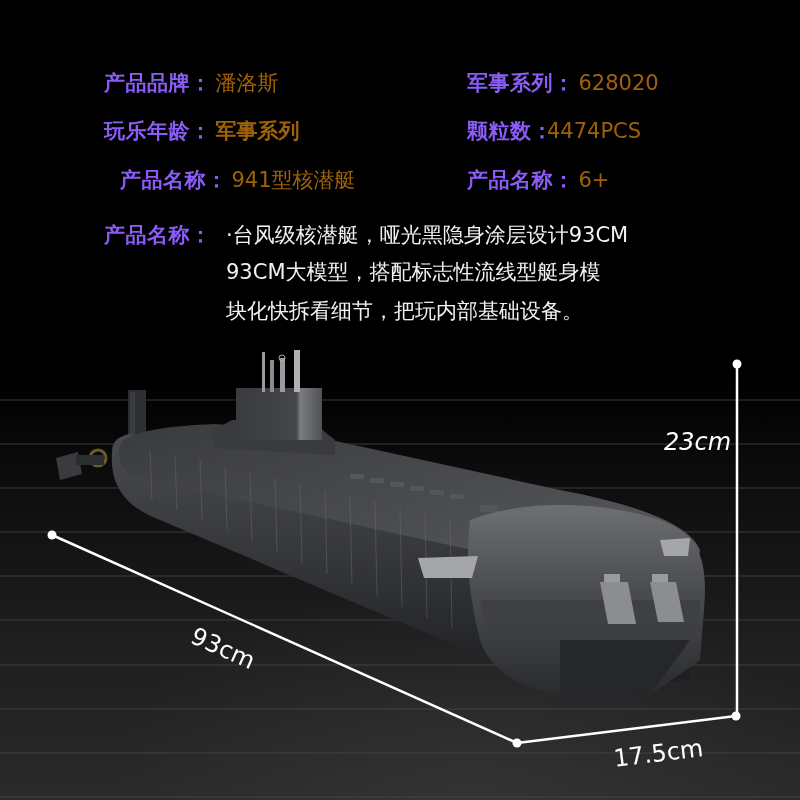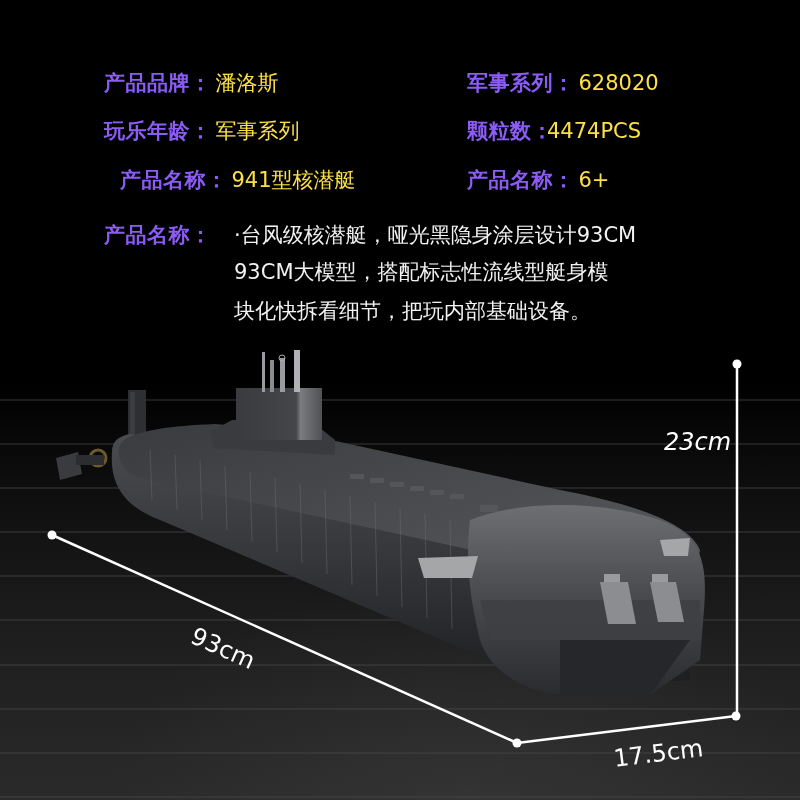--- a/index.html
+++ b/index.html
@@ -16,24 +16,24 @@
   .bg-vignette {
     position:absolute; left:0; top:0; width:800px; height:800px;
     background: radial-gradient(ellipse 520px 320px at 470px 800px, rgba(70,70,70,0.35), rgba(0,0,0,0) 70%);
   }
   .grid-svg { position:absolute; left:0; top:0; }
 
   .spec {
     position:absolute; font-size:21px; line-height:26px; white-space:nowrap;
   }
   .spec .lbl { font-weight:bold; color:#8b5cf6; letter-spacing:0.5px; }
-  .spec .val { color:#fde047; }
+  .spec .val { color:#a16207; }
   .lbl-spaced { letter-spacing:10px; }
 
-  .feature-line { position:absolute; left:234px; font-size:21px; line-height:26px; color:#f2f2f2; white-space:nowrap; }
+  .feature-line { position:absolute; left:226px; font-size:21px; line-height:26px; color:#f2f2f2; white-space:nowrap; }
 
   .dim-label { position:absolute; font-size:24px; color:#fff; white-space:nowrap; }
 </style>
 </head>
 <body>
 
 <div class="bg-gradient"></div>
 <div class="bg-vignette"></div>
 
 <svg class="grid-svg" width="800" height="800">
@@ -183,21 +183,21 @@
 </svg>
 
 <div class="dim-label" style="left:198px; top:622px; transform:rotate(24deg); transform-origin:left top;">93cm</div>
 <div class="dim-label" style="left:612px; top:745px; transform:rotate(-7deg); transform-origin:left top;">17.5cm</div>
 <div class="dim-label" style="left:664px; top:428px;font-style:italic;">23cm</div>
 
 <div class="spec" style="left:104px; top:70px;">
   <span class="lbl">产品品牌：</span><span class="val" style="margin-left:4px;">潘洛斯</span>
 </div>
 <div class="spec" style="left:104px; top:118px;">
-  <span class="lbl">玩乐年龄：</span><span class="val" style="margin-left:4px;">军事系列</span>
+  <span class="lbl">玩乐年龄：</span><span class="val" style="margin-left:4px;font-weight:bold;">军事系列</span>
 </div>
 <div class="spec" style="left:120px; top:167px;">
   <span class="lbl">产品名称：</span><span class="val" style="margin-left:4px;">941型核潜艇</span>
 </div>
 
 <div class="spec" style="left:467px; top:70px;">
   <span class="lbl">军事系列：</span><span class="val" style="margin-left:4px;">628020</span>
 </div>
 <div class="spec" style="left:467px; top:118px;">
   <span class="lbl lbl-spaced">颗粒数：</span><span class="val" style="margin-left:-6px;">4474PCS</span>

